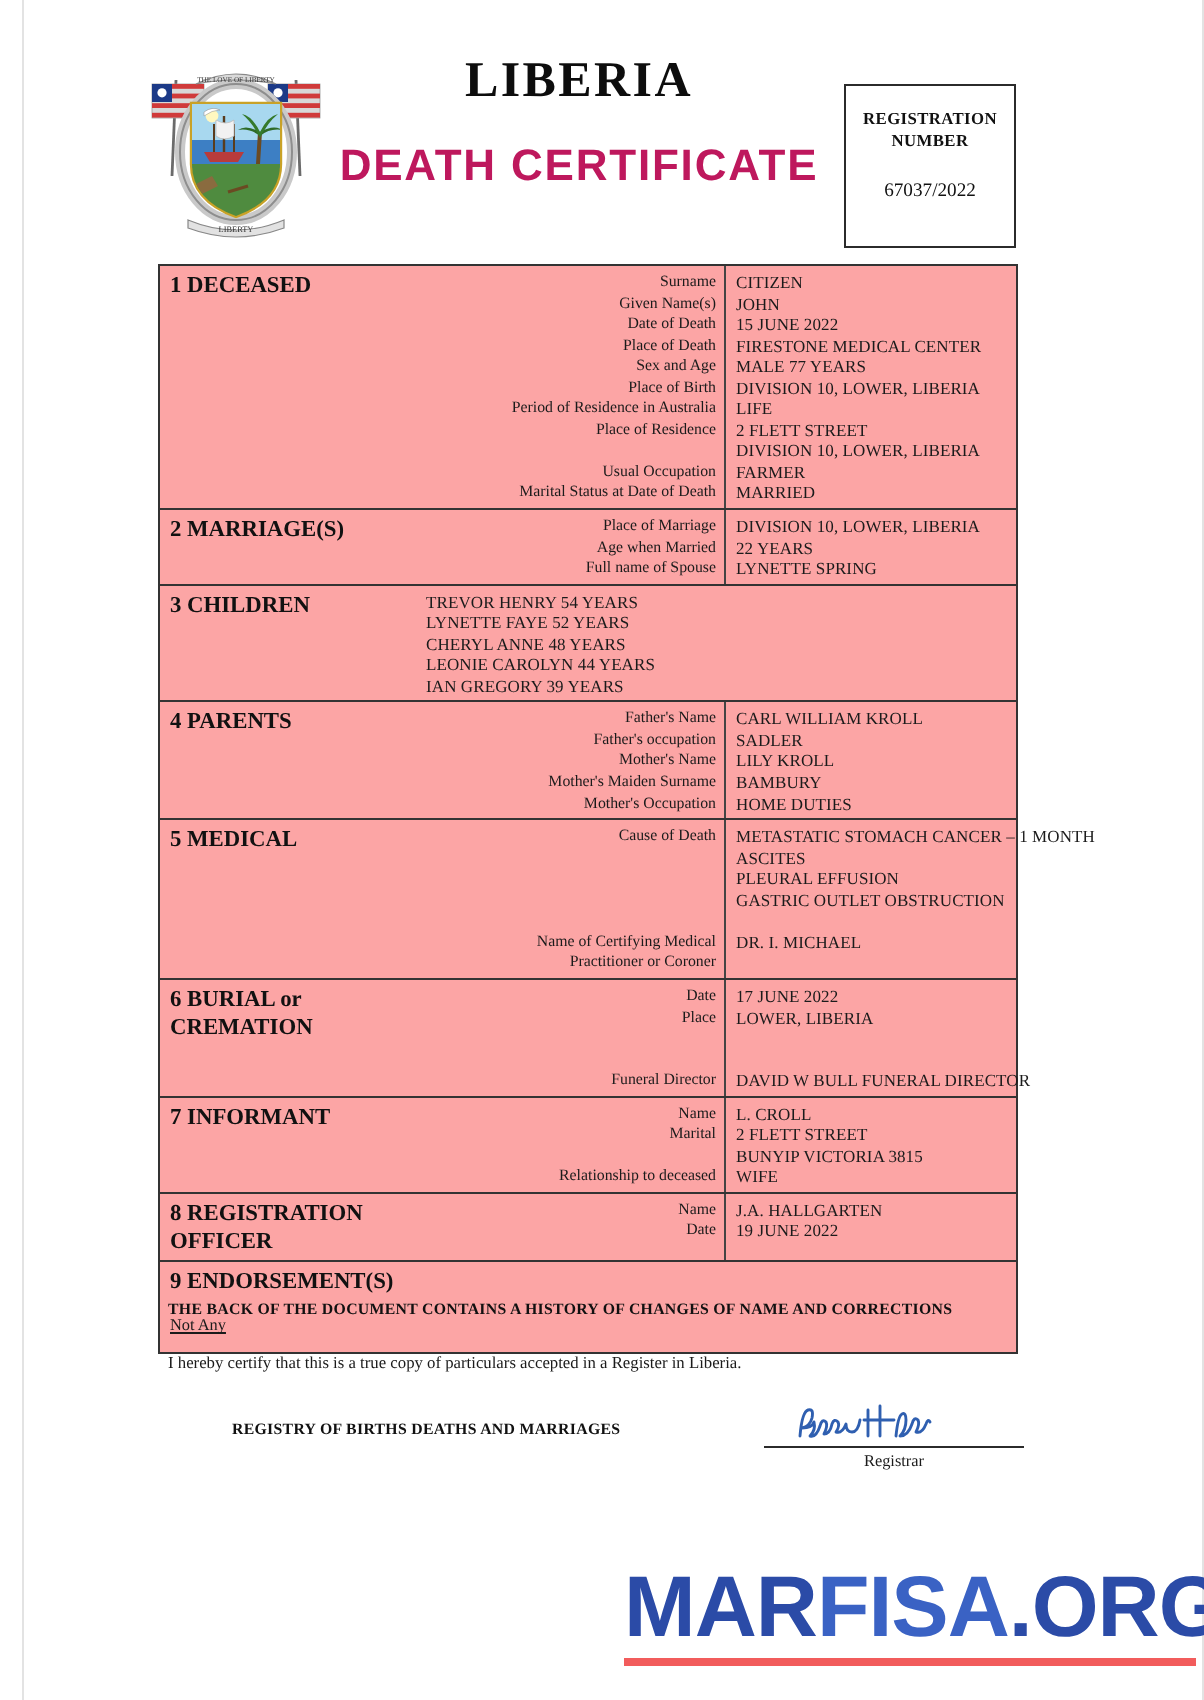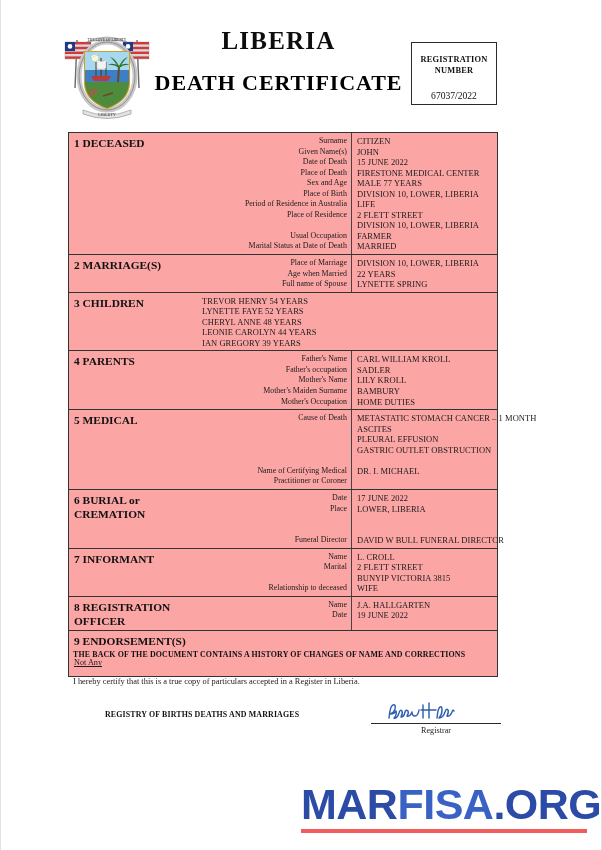--- a/index.html
+++ b/index.html
@@ -15,20 +15,21 @@
     position: relative;
     overflow: hidden;
   }
   .page {
     position: absolute;
     inset: 0;
     background: #fff;
     border-left: 1px solid #e3e3e3;
     border-right: 1px solid #e3e3e3;
     box-sizing: border-box;
+    margin-left: 11px;
   }
 
   
   .header {
     position: absolute;
     left: 0; top: 0;
     width: 602px;
     height: 128px;
   }
   .crest {
@@ -55,33 +56,33 @@
   }
   .act-line {
     font-family: "Liberation Sans", sans-serif;
     font-weight: bold;
     font-size: 7.6px;
     letter-spacing: 0.25px;
     margin-top: 9px;
     color: #111;
   }
   .doc-title {
-    font-family: Liberation Serif, serif;
+    font-family: Liberation Sans, sans-serif;
     font-weight: bold;
     font-size: 22px;
     letter-spacing: 0.9px;
     margin-top: 16px;
-    color: #000000;
+    color: #be185d;
   }
   .reg-box {
     position: absolute;
     left: 410px;
     top: 42px;
     width: 86px;
-    height: 63px;
+    height: 82px;
     border: 1.3px solid #2b2b2b;
     box-sizing: border-box;
     text-align: center;
     background: #fff;
   }
   .reg-label {
     font-family: "Liberation Serif", serif;
     font-weight: bold;
     font-size: 8.4px;
     line-height: 1.35;

